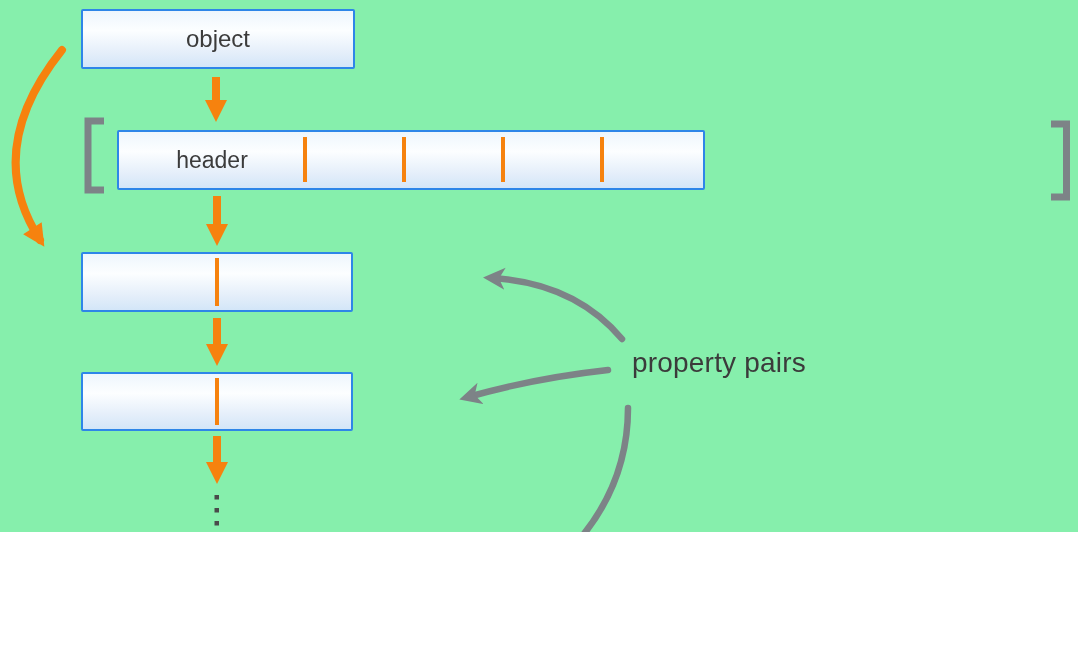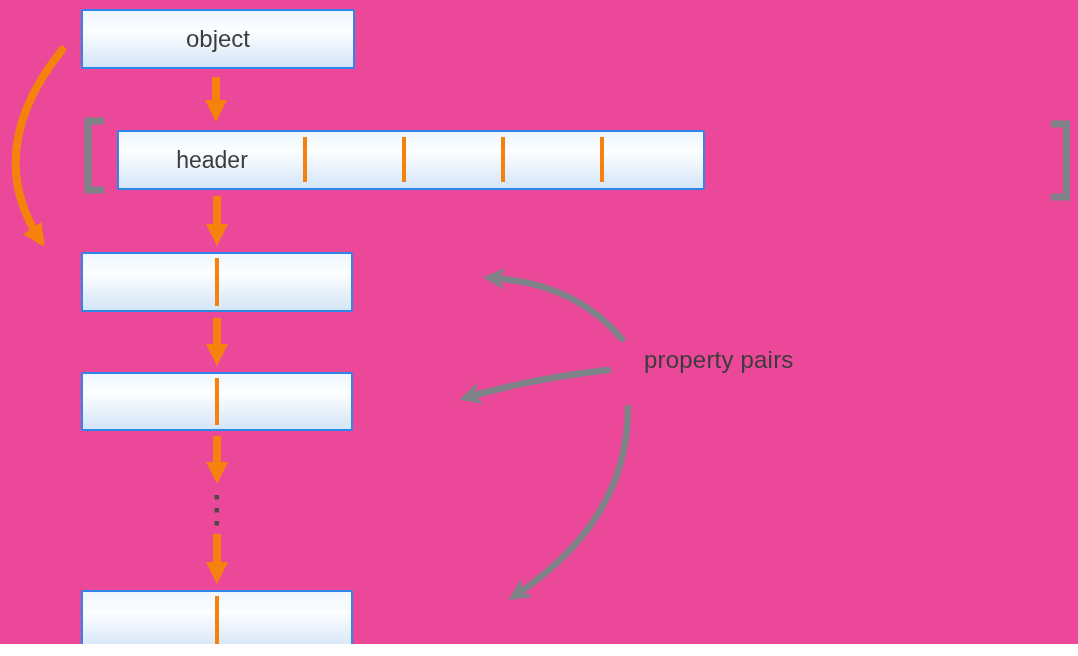--- a/index.html
+++ b/index.html
@@ -6,22 +6,22 @@
     --accent-orange:#f6820e;
     --box-border-blue:#2e86e8;
     --box-fill-top:#eef6fd;
     --box-fill-bottom:#d3e6f8;
     --bracket-arrow-gray:#7d8387;
     --label-text:#3b3b3b;
   }
   html,body{margin:0;padding:0;background:#ffffff;}
   .stage{
     position:relative;
-    width:1078px;height:644px;
-    background:#ec4899;
+    width:1078px;height:532px;
+    background:#86efac;
     font-family:"Liberation Sans","DejaVu Sans",sans-serif;
     color:var(--label-text,#3b3b3b);
     overflow:hidden;
   }
   .layer{position:absolute;left:0;top:0;width:1078px;height:656px;pointer-events:none;}
   .bluebox{
     position:absolute;
     box-sizing:border-box;
     border:2px solid var(--box-border-blue,#2e86e8);
     border-radius:2px;
@@ -46,21 +46,21 @@
   }
   .pair-div{
     position:absolute;left:calc(50% - 2px);top:4px;bottom:4px;width:4px;
     background:var(--accent-orange,#f6820e);
   }
   .caption{
     position:absolute;white-space:nowrap;line-height:1.2;
     color:var(--label-text,#3b3b3b);
   }
   .caption-hashmap{left:727px;top:138px;font-size:33px;letter-spacing:0.3px;}
-  .caption-pairs{left:632px;top:346px;font-size:24px;letter-spacing:0.2px;margin-left:12px;}
+  .caption-pairs{left:632px;top:346px;font-size:28px;letter-spacing:0.2px;}
   .orange-stroke{stroke:var(--accent-orange,#f6820e);fill:none;}
   .gray-stroke{stroke:var(--bracket-arrow-gray,#7d8387);fill:none;}
   .orange-fill{fill:var(--accent-orange,#f6820e);}
   .gray-fill{fill:var(--bracket-arrow-gray,#7d8387);}
   .dot{fill:#4a4a4a;}
 </style>
 </head>
 <body>
 
 <div class="stage">

